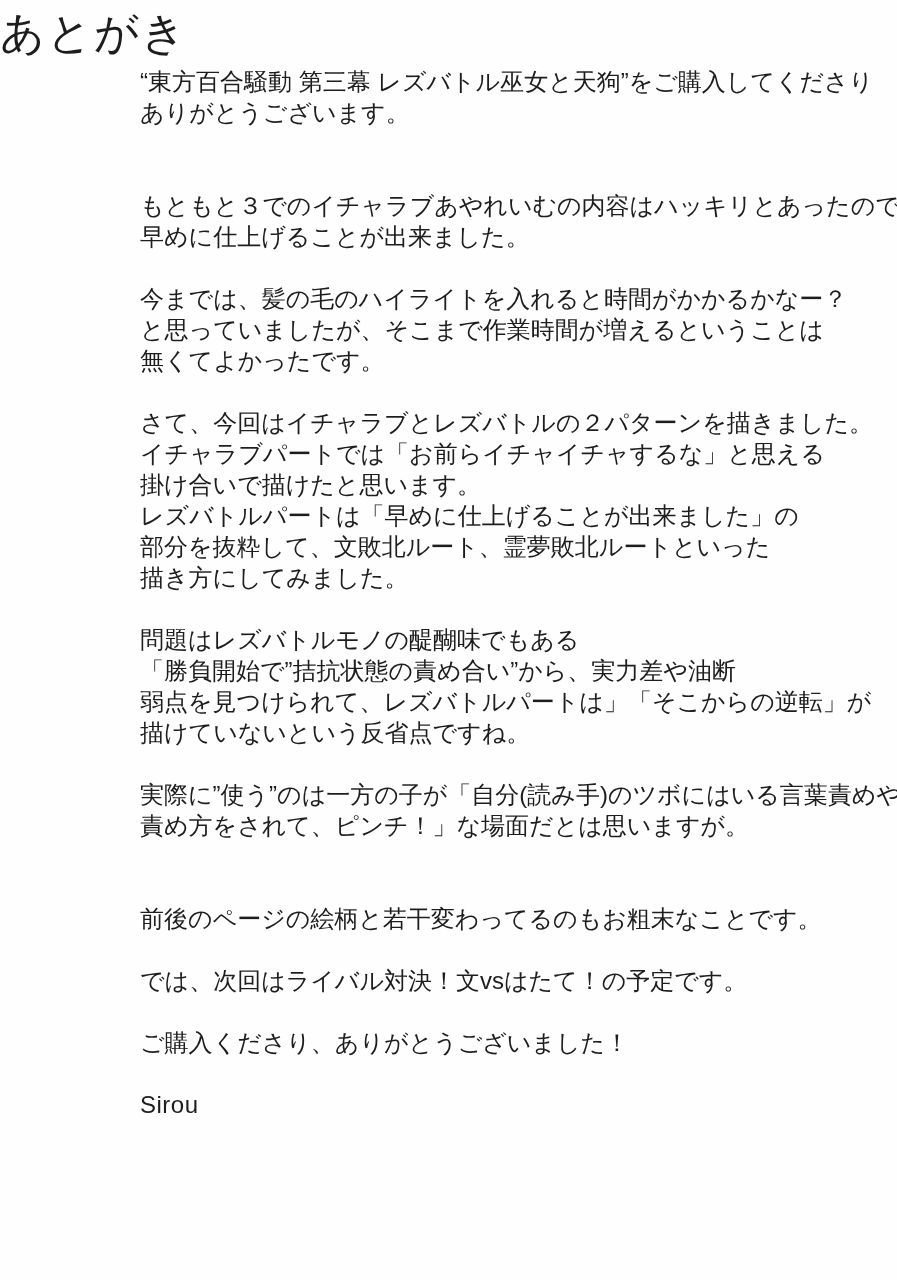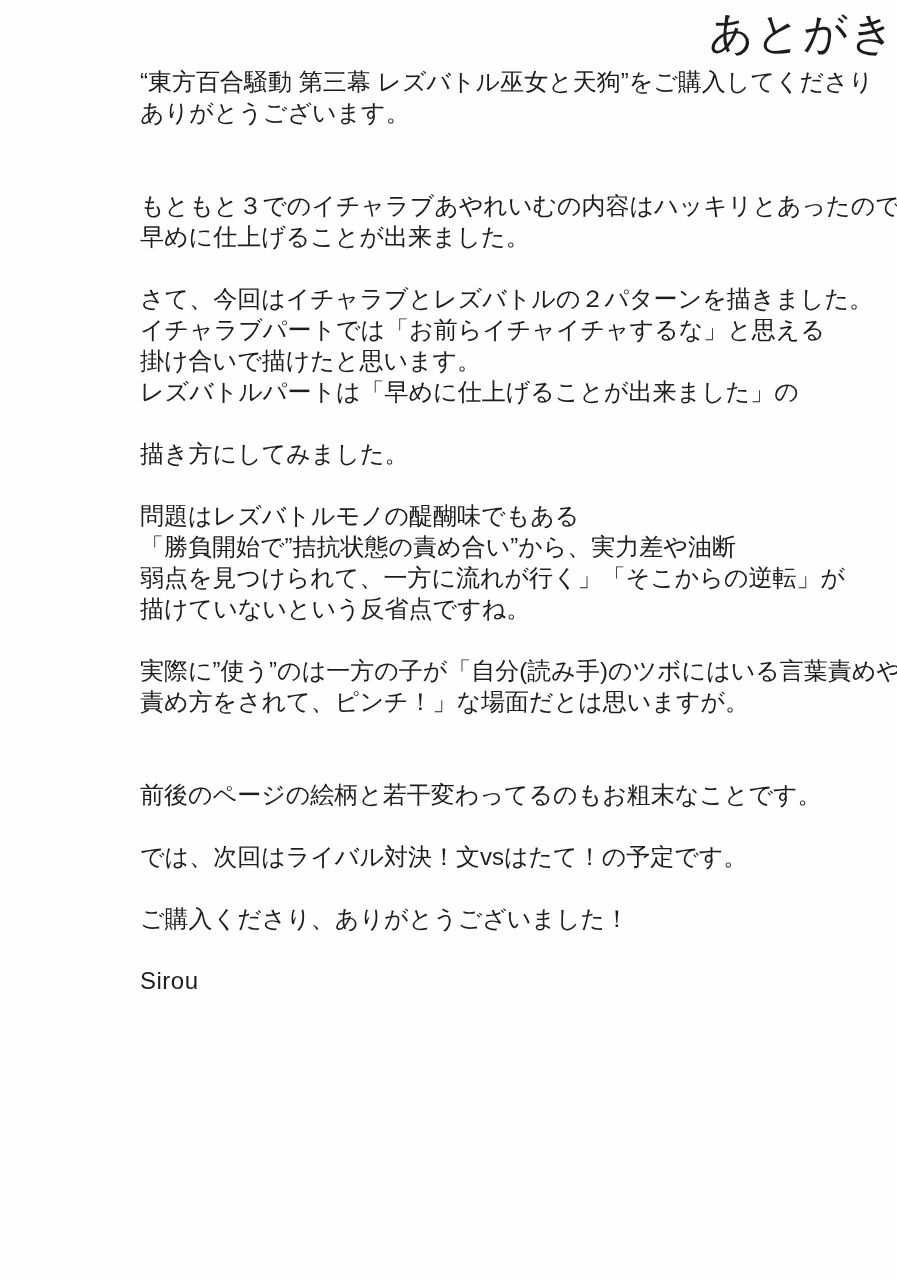--- a/index.html
+++ b/index.html
@@ -13,21 +13,21 @@
     height: 1280px;
     background: #fefefe;
     color: #1d1d1d;
     font-family: "Liberation Sans", "DejaVu Sans", sans-serif;
     box-sizing: border-box;
     padding-top: 8px;
     overflow: hidden;
   }
   .title {
     margin: 0;
-    text-align: right;
+    text-align: left;
     font-size: 44px;
     line-height: 50px;
     font-weight: 500;
     letter-spacing: 2px;
   }
   .content {
     padding-left: 140px;
     padding-right: 55px;
     font-size: 24px;
     line-height: 31px;
@@ -57,34 +57,39 @@
       <span class="line">“東方百合騒動 第三幕 レズバトル巫女と天狗”をご購入してくださり</span><br>
       <span class="line">ありがとうございます。</span>
     </p>
 
     <p>
       <br>
       <span class="line">もともと３でのイチャラブあやれいむの内容はハッキリとあったので</span><br>
       <span class="line">早めに仕上げることが出来ました。</span>
     </p>
 
+    <p>
+      <span class="line">今までは、髪の毛のハイライトを入れると時間がかかるかなー？</span><br>
+      <span class="line">と思っていましたが、そこまで作業時間が増えるということは</span><br>
+      <span class="line">無くてよかったです。</span>
+    </p>
 
     <p>
       <span class="line">さて、今回はイチャラブとレズバトルの２パターンを描きました。</span><br>
       <span class="line">イチャラブパートでは「お前らイチャイチャするな」と思える</span><br>
       <span class="line">掛け合いで描けたと思います。</span><br>
       <span class="line">レズバトルパートは「早めに仕上げることが出来ました」の</span><br>
-      <br>
+      <span class="line">部分を抜粋して、文敗北ルート、霊夢敗北ルートといった</span><br>
       <span class="line">描き方にしてみました。</span>
     </p>
 
     <p>
       <span class="line">問題はレズバトルモノの醍醐味でもある</span><br>
       <span class="line">「勝負開始で”拮抗状態の責め合い”から、実力差や油断</span><br>
-      <span class="line">弱点を見つけられて、一方に流れが行く」「そこからの逆転」が</span><br>
+      <span class="line">弱点を見つけられて、レズバトルパートは」「そこからの逆転」が</span><br>
       <span class="line">描けていないという反省点ですね。</span>
     </p>
 
     <p>
       <span class="line">実際に”使う”のは一方の子が「自分(読み手)のツボにはいる言葉責めや</span><br>
       <span class="line">責め方をされて、ピンチ！」な場面だとは思いますが。</span>
     </p>
 
     <p>
       <br>

